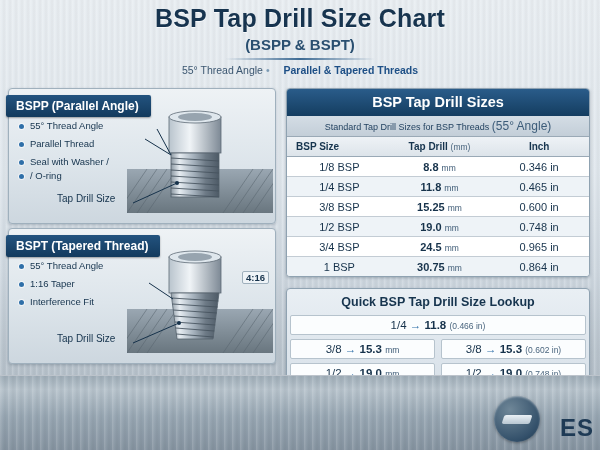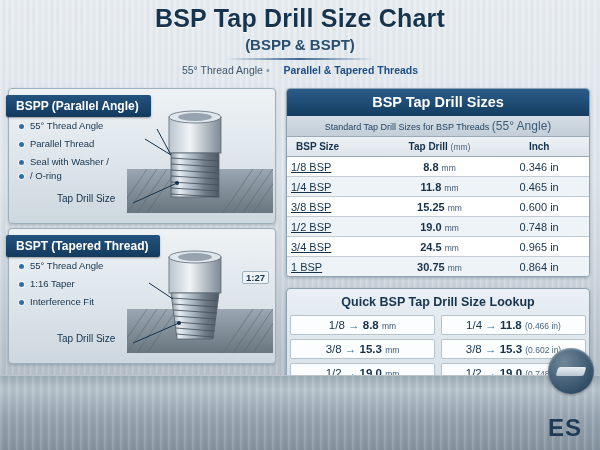--- a/index.html
+++ b/index.html
@@ -103,21 +103,21 @@
   th{
     background:linear-gradient(180deg,#eef2f6,#dde4ea);
     font-size:10px;color:#16344e;font-weight:bold;text-align:center;
     padding:4px 2px;border-bottom:1px solid #9aa9b6;
   }
   th .u{font-weight:normal;font-size:8.5px;color:#4a657e;}
   td{
     font-size:11px;color:#16324b;text-align:center;padding:3.5px 2px;
     border-bottom:1px solid #c3ccd4;
   }
-  td.c0{text-align:left;padding-left:4px;font-size:11px;text-decoration:underline;}
+  td.c0{text-align:center;padding-left:4px;font-size:11px;}
   td.c1{font-weight:bold;}
   td .u{font-size:8.5px;font-weight:normal;color:#3d5a75;}
   tr:nth-child(odd) td{background:#ffffff;}
   tr:nth-child(even) td{background:#eef3f7;}
   tr:last-child td{border-bottom:none;}
 
   
   .lookup{
     position:absolute;left:286px;top:288px;width:302px;
     border:1px solid #8fa2b1;border-radius:4px;
@@ -134,21 +134,21 @@
     flex:1;margin:2px 3px;padding:3px 4px;
     background:#fbfdfe;border:1px solid #b6c3cd;border-radius:2px;
     font-size:11.5px;color:#16324b;text-align:center;white-space:nowrap;
   }
   .lk-cell .u{font-size:8.5px;color:#3d5a75;}
   .lk-cell .p{font-size:8.5px;color:#4a657e;}
   .arrow{color:#2f6fa8;font-weight:bold;}
 
   
   .logo{
-    position:absolute;right:6px;bottom:8px;display:flex;align-items:flex-start;gap:20px;flex-direction:column;
+    position:absolute;right:6px;bottom:8px;display:flex;align-items:flex-end;gap:20px;
   }
   .logo-mark{
     width:46px;height:46px;border-radius:50%;
     background:radial-gradient(circle at 35% 30%,#6f8798,#33506a 70%,#1d3346);
     box-shadow:inset 0 1px 2px rgba(255,255,255,.4),0 1px 3px rgba(0,0,0,.35);
     position:relative;
   }
   .logo-mark:after{
     content:"";position:absolute;left:9px;top:19px;width:28px;height:9px;
     background:linear-gradient(180deg,#eaf0f5,#b9c7d2);
@@ -274,21 +274,21 @@
         <line x1="46.2" y1="61" x2="89.8" y2="64"></line>
         <line x1="47.0" y1="67" x2="89.0" y2="70"></line>
         <line x1="47.8" y1="73" x2="88.2" y2="76"></line>
         <line x1="48.6" y1="79" x2="87.4" y2="82"></line>
         <line x1="49.4" y1="85" x2="86.6" y2="88"></line>
       </g>
       <path d="M22 34 L46 50" stroke="#16324b" stroke-width="1" fill="none"></path>
       <path d="M6 94 L52 74" stroke="#16324b" stroke-width="1" fill="none"></path>
       <circle cx="52" cy="74" r="2" fill="#16324b"></circle>
     </svg>
-    <div style="position:absolute;left:233px;top:42px;font-size:9.5px;font-weight:bold;color:#16324b;background:#eef3f7;border:1px solid #9fb0bd;border-radius:2px;padding:0 3px;">1:27</div>
+    <div style="position:absolute;left:233px;top:42px;font-size:9.5px;font-weight:bold;color:#16324b;background:#eef3f7;border:1px solid #9fb0bd;border-radius:2px;padding:0 3px;">4:16</div>
     <div class="tapdrill-label" style="left:48px;top:104px;">Tap Drill Size</div>
   </div>
 
   <div class="tbl">
     <div class="tbl-title">BSP Tap Drill Sizes</div>
     <div class="tbl-sub">
       <span>Standard Tap Drill Sizes for BSP Threads</span>
       <span class="sm">(55° Angle)</span>
     </div>
     <table>
@@ -339,26 +339,20 @@
         </tr>
       </tbody>
     </table>
   </div>
 
   <div class="lookup">
     <div class="lookup-title">Quick BSP Tap Drill Size Lookup</div>
 
     <div class="lk-row">
       <div class="lk-cell">
-        <span>1/8</span>
-        <span class="arrow">→</span>
-        <b>8.8</b>
-        <span class="u">mm</span>
-      </div>
-      <div class="lk-cell">
         <span>1/4</span>
         <span class="arrow">→</span>
         <b>11.8</b>
         <span class="p">(0.466 in)</span>
       </div>
     </div>
 
     <div class="lk-row">
       <div class="lk-cell">
         <span>3/8</span>

